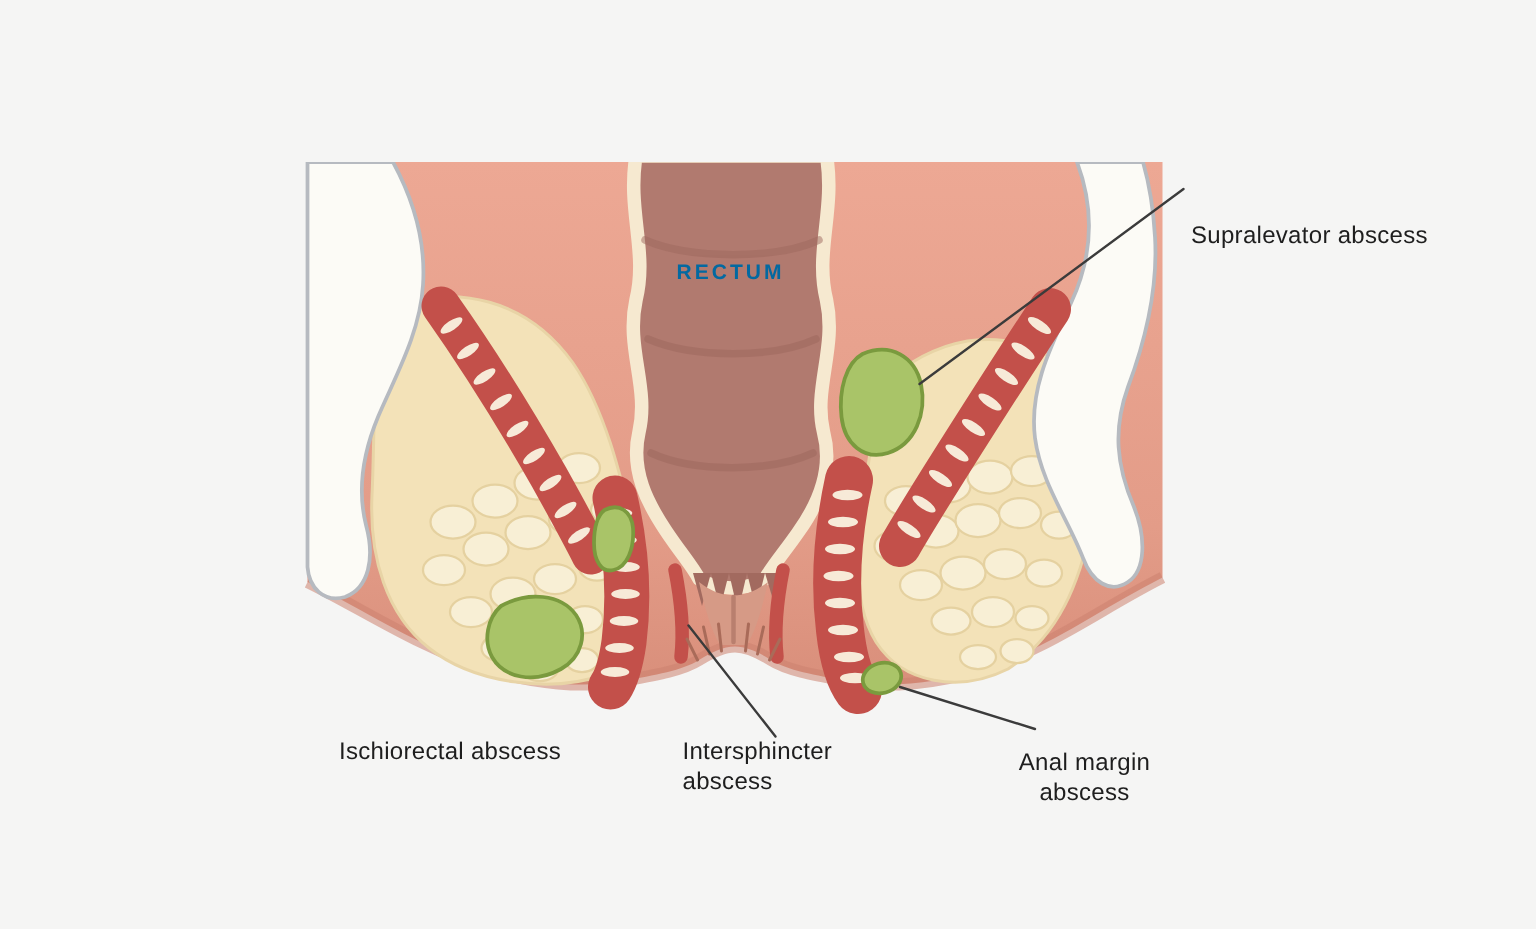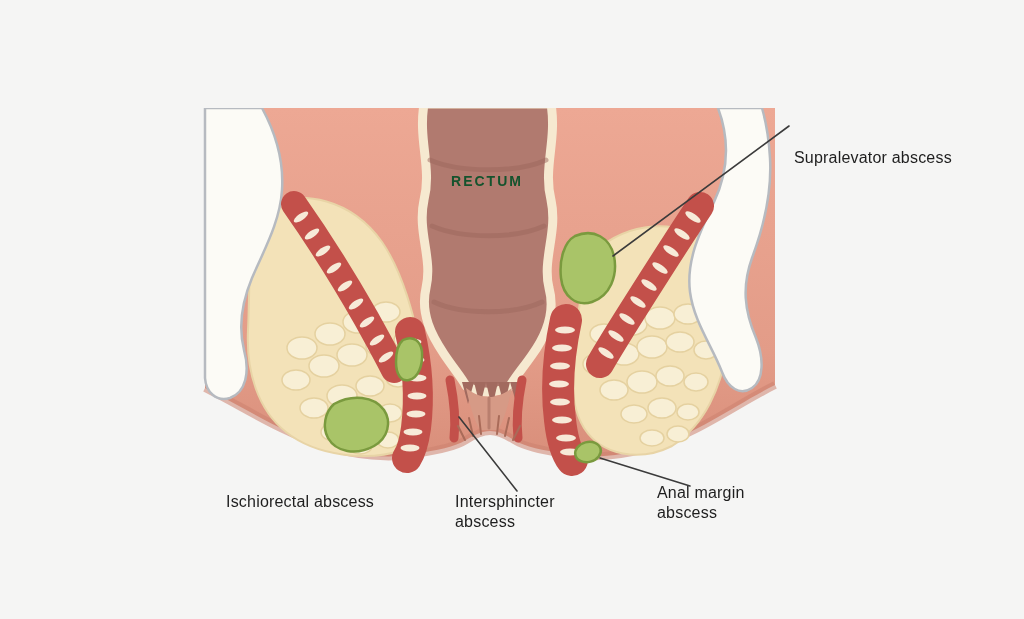--- a/index.html
+++ b/index.html
@@ -16,24 +16,24 @@
     position:absolute;
     font-size:16px;
     line-height:1.25;
     color:#1e1e1e;
     letter-spacing:.2px;
     white-space:normal;
   }
   .lbl-supralevator{left:794px;top:112px;white-space:nowrap;margin-top:36px;}
   .lbl-ischiorectal{left:226px;top:492px;white-space:nowrap;}
   .lbl-intersphincter{left:455px;top:492px;width:150px;}
-  .lbl-analmargin{left:657px;top:483px;width:132px;}
+  .lbl-analmargin{left:657px;top:499px;width:132px;text-align:center;}
   .lbl-rectum{
     left:427px;top:173px;width:120px;text-align:center;
-    font-size:14px;font-weight:600;letter-spacing:2px;color:#14532d;
+    font-size:14px;font-weight:600;letter-spacing:2px;color:#0369a1;
   }
 </style>
 </head>
 <body>
 
 <div class="stage">
 
   <svg width="1024" height="619" viewBox="0 0 1024 619">
     <defs>
       <clipPath id="artClip">

